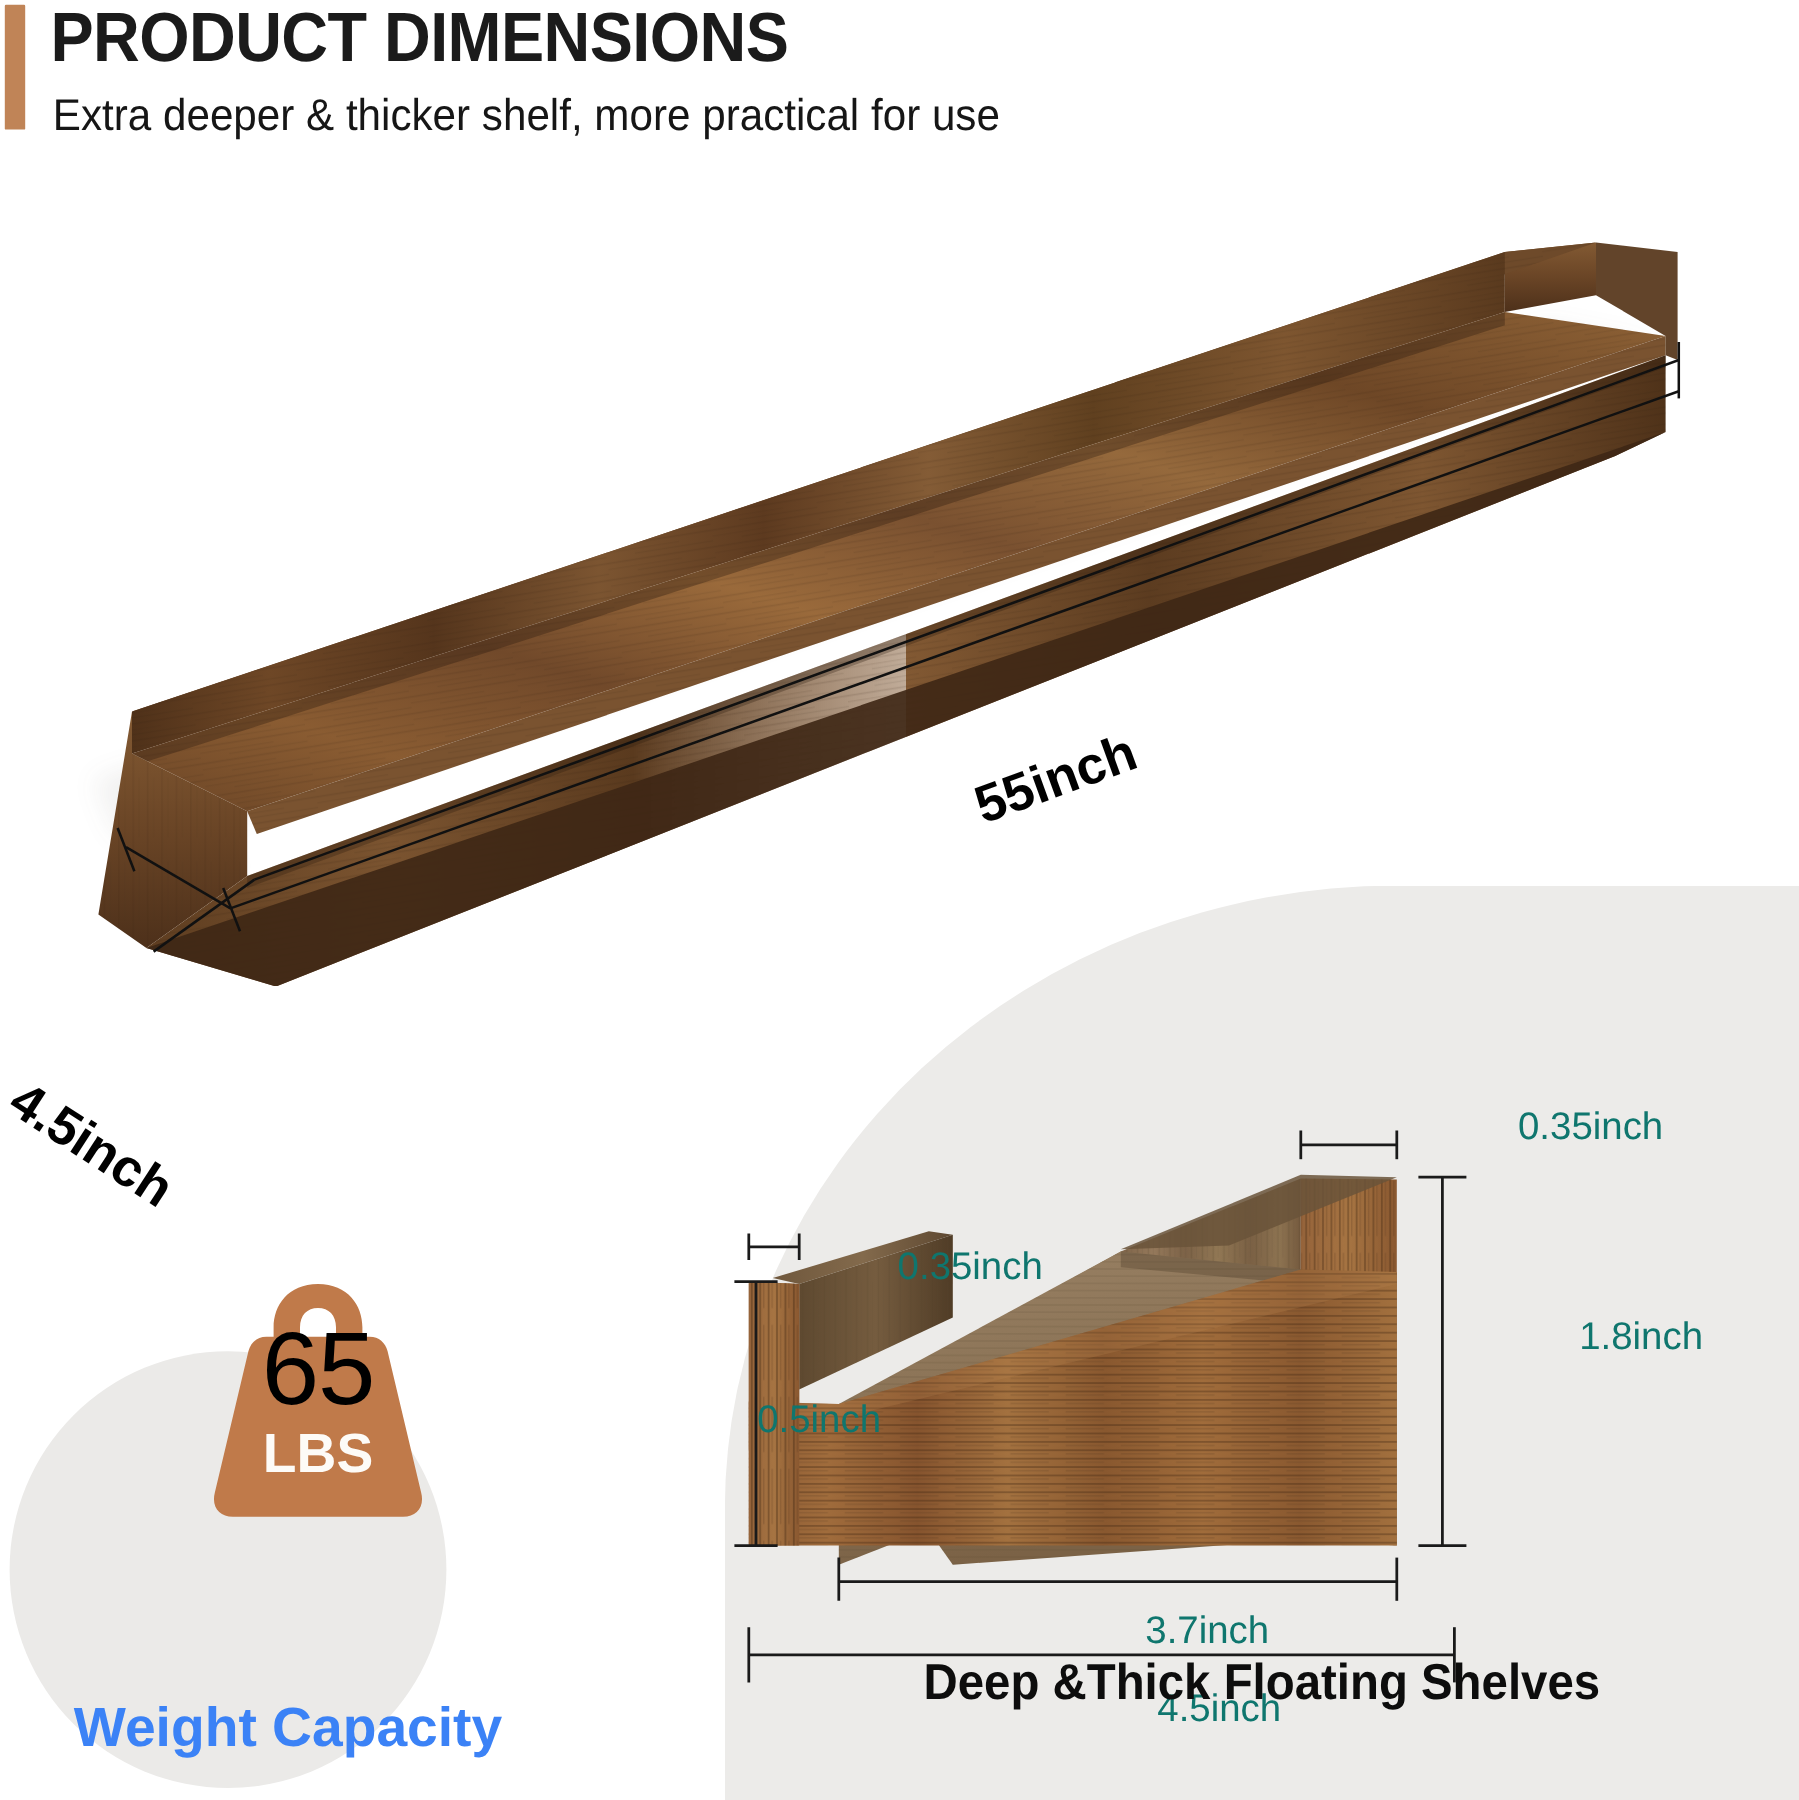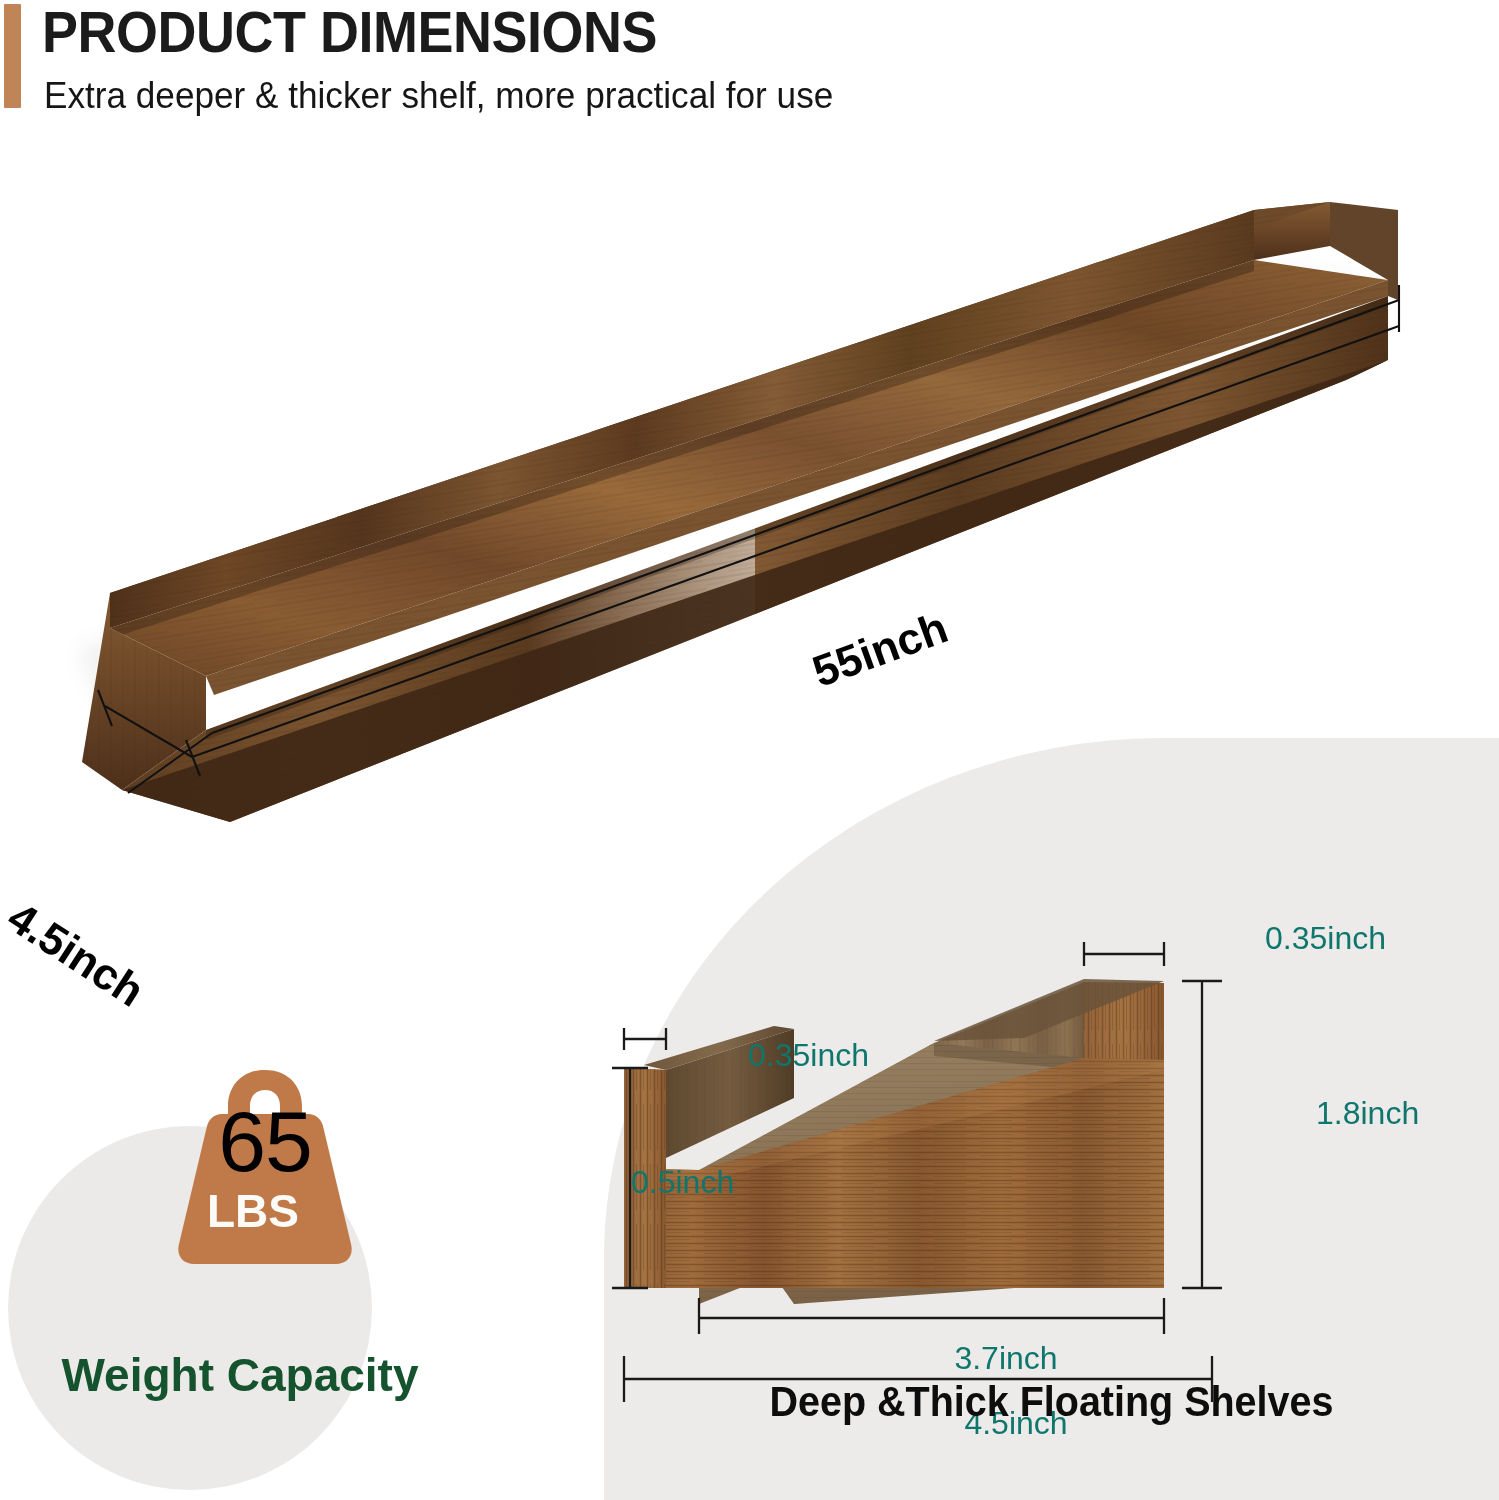--- a/index.html
+++ b/index.html
@@ -49,31 +49,31 @@
     position:absolute; left:8px; top:1126px; width:364px; height:364px;
     background:#EBEAE8; border-radius:50%;
   }
   #weight-icon{ position:absolute; left:170px; top:1058px; width:190px; height:210px; }
   .wt-num{
     position:absolute; left:170px; top:1098px; width:190px;
     text-align:center; font-size:86px; font-weight:400; color:#000000;
     line-height:1; letter-spacing:-1px;
   }
   .wt-unit{
-    position:absolute; left:158px; top:1188px; width:190px;
+    position:absolute; left:170px; top:1188px; width:190px;
     text-align:center; font-size:46px; font-weight:700; color:#FDFBF7;
     line-height:1;
   }
   .wt-cap-1{
     position:absolute; left:0px; top:1296px; width:480px;
     text-align:center; font-size:46px; font-weight:700; color:#111; line-height:1.18;
   }
   .wt-cap-2{
-    position:absolute; left:0px; top:1348px; width:480px;
-    text-align:center; font-size:46px; font-weight:700; color:#14532d; line-height:1.18;
+    position:absolute; left:0px; top:1412px; width:480px;
+    text-align:center; font-size:46px; font-weight:700; color:#3b82f6; line-height:1.18;
   }
 
   
   #xsec-panel{
     position:absolute; left:604px; top:738px; width:895px; height:762px;
     background:#ECEBE9;
     border-top-left-radius:560px 520px;
     overflow:hidden;
   }
   #xsec-svg{ position:absolute; left:604px; top:738px; }

